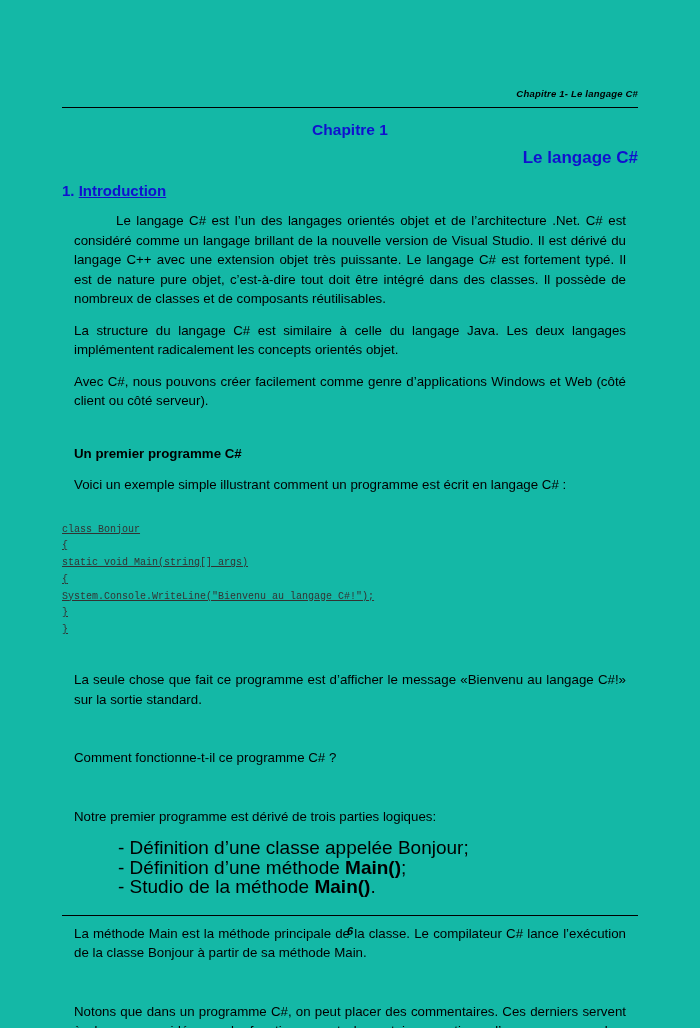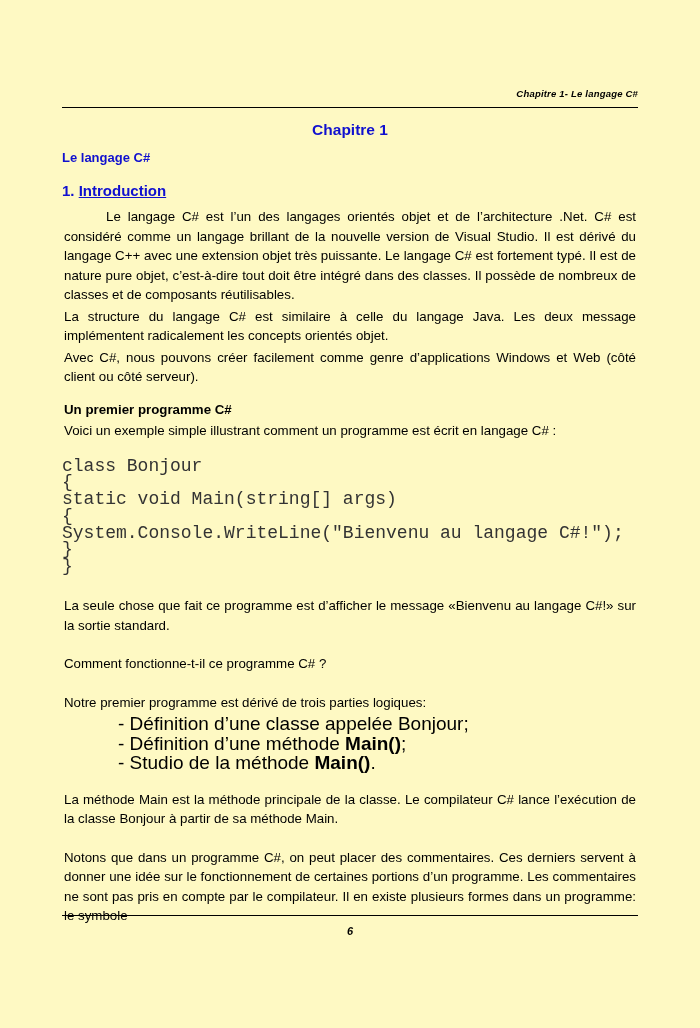--- a/index.html
+++ b/index.html
@@ -4,21 +4,21 @@
 <style>
   html, body {
     margin: 0;
     padding: 0;
     background: #f0f0f0;
   }
   .page {
     position: relative;
     width: 700px;
     height: 1028px;
-    background: #fef9c3;
+    background: #14b8a6;
     margin: 0 auto;
     box-sizing: border-box;
     font-family: "Liberation Sans", sans-serif;
     color: #000000;
     overflow: hidden;
   }
   .content {
     position: absolute;
     left: 62px;
     top: 0;
@@ -54,61 +54,62 @@
     width: 576px;
   }
   .chapter-title {
     text-align: center;
     color: #1010cf;
     font-weight: bold;
     font-size: 15.5px;
     line-height: 28px;
   }
   .chapter-sub {
-    text-align: left;
+    text-align: right;
     color: #1010cf;
     font-weight: bold;
-    font-size: 13px;
+    font-size: 17px;
     line-height: 28px;
   }
   .section-heading {
     color: #1010cf;
     font-weight: bold;
     font-size: 15px;
     margin-top: 10px;
     margin-bottom: 8px;
   }
   .section-heading .num {
     text-decoration: none;
   }
   .section-heading .underlined {
     text-decoration: underline;
     margin-top: 44px;
   }
   p.para {
     font-size: 13.3px;
     line-height: 19.5px;
     text-align: justify;
-    margin: 2px;
+    margin: 12px;
   }
   p.para.indent {
     text-indent: 42px;
   }
   .gap-s { height: 9px; }
   .gap-m { height: 15px; }
   .gap-l { height: 19px; }
   .bold { font-weight: bold; }
   .italic { }
   .code {
     font-family: "Liberation Mono", "DejaVu Sans Mono", monospace;
-    font-size: 18px;
+    font-size: 10px;
     line-height: 16.8px;
     color: #333333;
     white-space: pre;
     margin: 0;
+    text-decoration: underline;
   }
   .list-line {
     font-size: 19px;
     line-height: 19.5px;
     margin: 0;
     padding-left: 56px;
   }
   
   .footer-rule {
     position: absolute;
@@ -142,21 +143,21 @@
 
       <div class="chapter-title">Chapitre 1</div>
       <div class="chapter-sub">Le langage C#</div>
 
       <div class="section-heading">
         <span class="num">1.</span>
         <span class="underlined">Introduction</span>
       </div>
 
       <p class="para indent">Le langage C# est l’un des langages orientés objet et de l’architecture .Net. C# est considéré comme un langage brillant de la nouvelle version de Visual Studio. Il est dérivé du langage C++ avec une extension objet très puissante. Le langage C# est fortement typé. Il est de nature pure objet, c’est-à-dire tout doit être intégré dans des classes. Il possède de nombreux de classes et de composants réutilisables.</p>
-      <p class="para">La structure du langage C# est similaire à celle du langage Java. Les deux message  implémentent radicalement les concepts orientés objet.</p>
+      <p class="para">La structure du langage C# est similaire à celle du langage Java. Les deux langages  implémentent radicalement les concepts orientés objet.</p>
       <p class="para">Avec C#, nous pouvons créer facilement comme genre d’applications Windows et Web (côté client ou côté serveur).</p>
 
       <div class="gap-s"></div>
       <p class="para bold">Un premier programme C#</p>
       <p class="para">Voici un exemple simple illustrant comment un programme est écrit en langage C# :</p>
 
       <div class="gap-m"></div>
       <pre class="code">class Bonjour
 {
 static void Main(string[] args)

